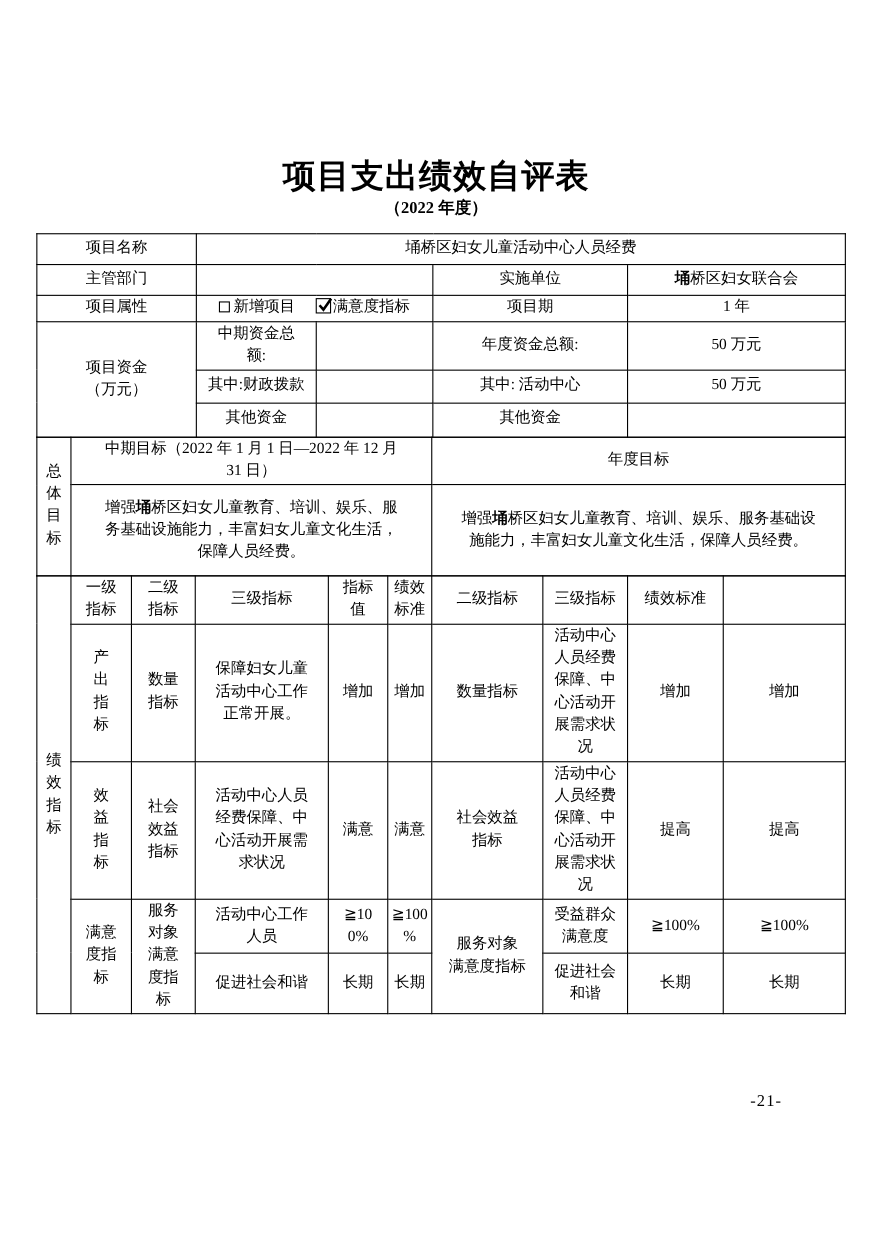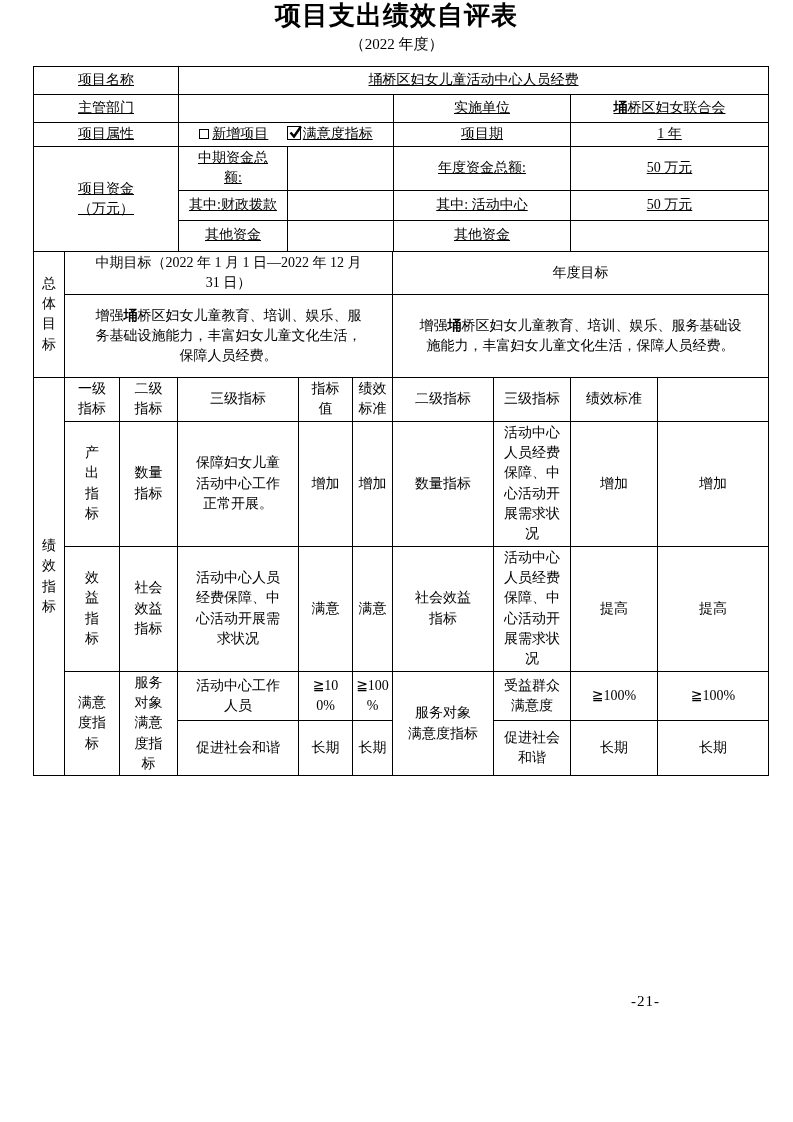--- a/index.html
+++ b/index.html
@@ -5,41 +5,43 @@
   html, body { margin: 0; padding: 0; }
   body {
     width: 793px; height: 1122px;
     background: #ffffff;
     color: #000;
     font-family: "Liberation Serif", "DejaVu Serif", serif;
   }
   .page { position: relative; width: 793px; height: 1122px; overflow: hidden; }
 
   .doc-title {
+    padding-top: 146px;
     text-align: center;
     font-family: "Liberation Sans", "DejaVu Sans", sans-serif;
     font-weight: bold;
-    font-size: 26px;
+    font-size: 30px;
     line-height: 30px;
     letter-spacing: 1px;
   }
   .doc-subtitle {
     margin-top: 4px;
     text-align: center;
     font-size: 15px;
     line-height: 20px;
+    font-weight: bold;
   }
 
   table.tbl {
     border-collapse: collapse;
     table-layout: fixed;
     width: 735px;
     margin-left: 33px;
   }
-  table.tblA { margin-top: 12px; text-decoration: underline; }
+  table.tblA { margin-top: 12px; }
   table.tblB, table.tblC { margin-top: -1px; }
 
   .tbl td {
     border: 1px solid #000;
     text-align: center;
     vertical-align: middle;
     font-size: 14px;
     line-height: 1.45;
     padding: 1px 2px;
     overflow: hidden;
@@ -52,21 +54,21 @@
 
   .optrow { display: flex; justify-content: space-evenly; align-items: center; text-align: right; }
   .opt { white-space: nowrap; }
   .cb { display: inline-block; vertical-align: -1px; border: 1px solid #000; background: #fff; }
   .cb-small { width: 8px; height: 8px; margin-right: 3px; }
   .cb-big { width: 12px; height: 12px; margin-right: 2px; position: relative; overflow: visible; vertical-align: -2px; }
   .cb-big svg { position: absolute; left: 0; top: -2px; }
 
   .pageno {
     position: absolute;
-    left: 631px; top: 993px;
+    left: 682px; top: 993px;
     font-size: 15px;
     letter-spacing: 1px;
   }
   b { font-weight: bold; }
 </style>
 </head>
 <body>
 
 <div class="page">
 

